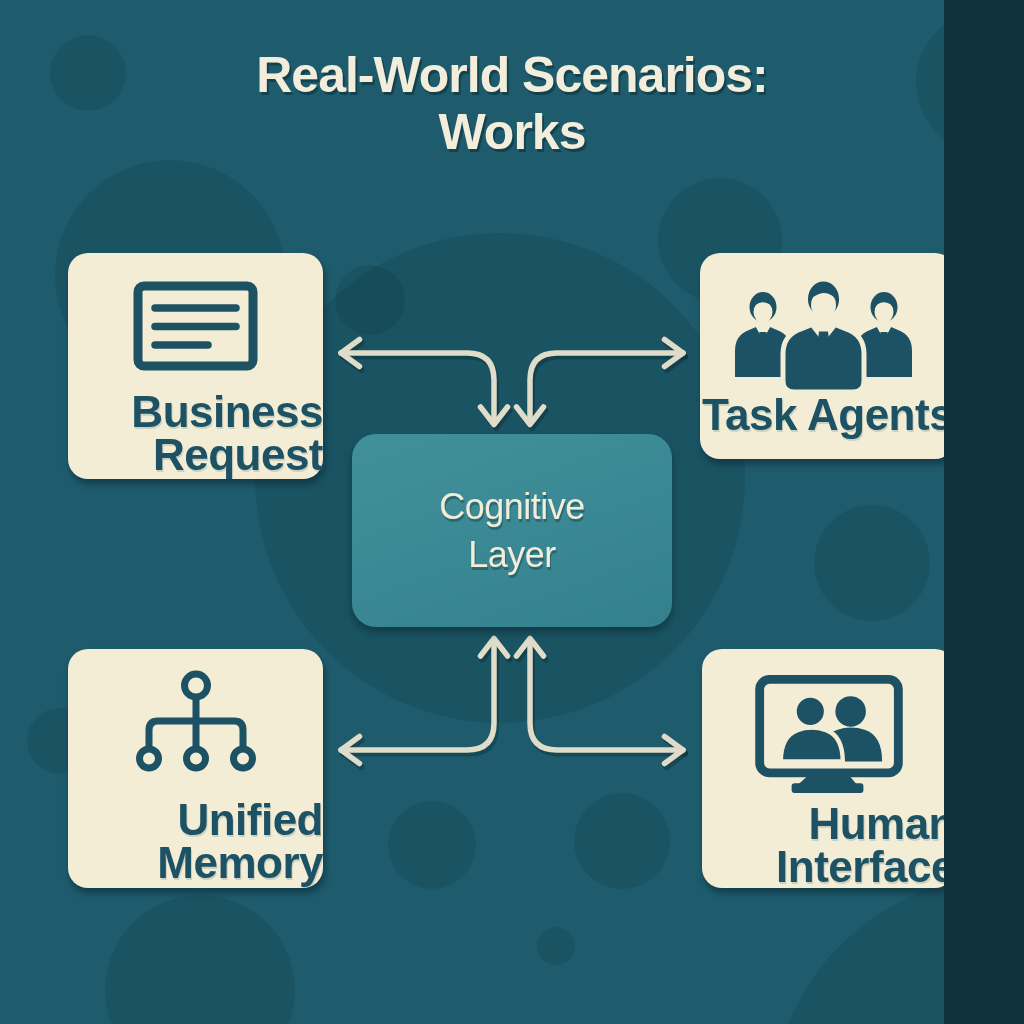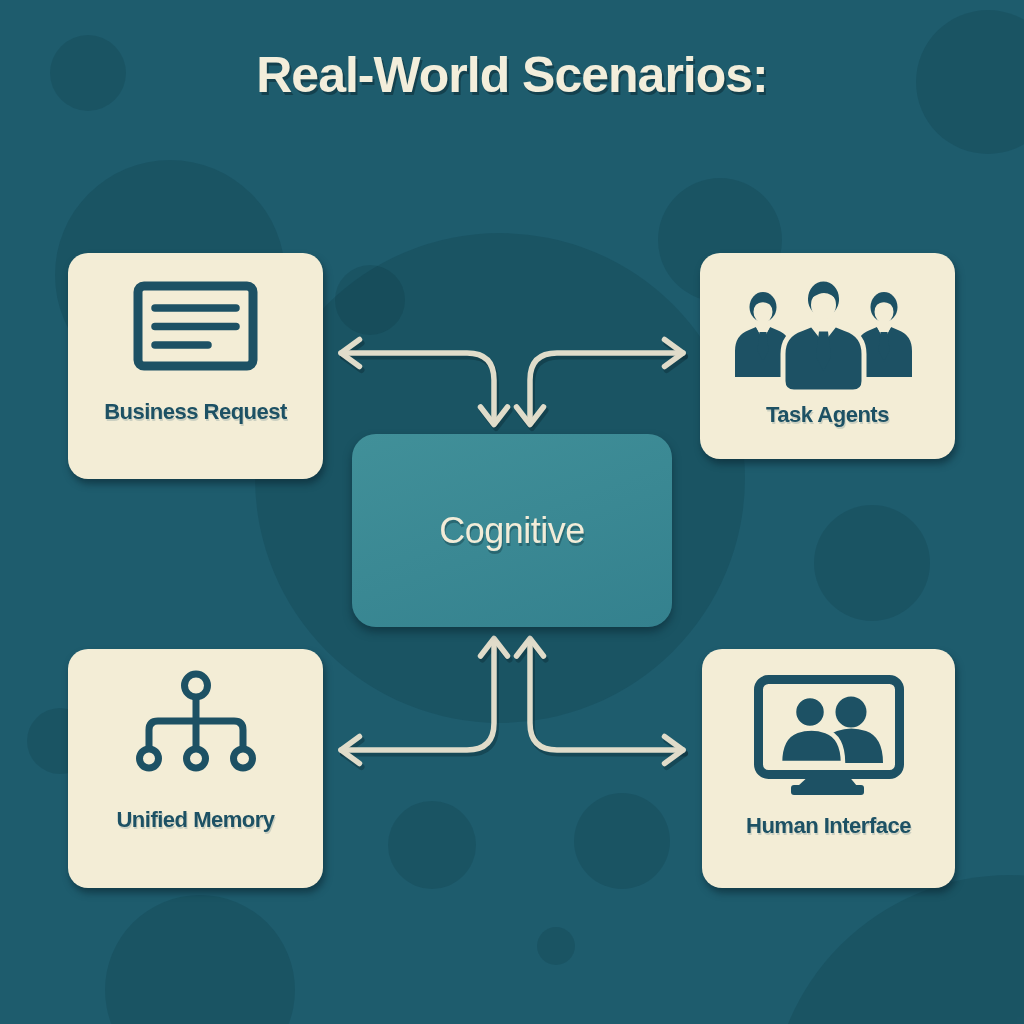--- a/index.html
+++ b/index.html
@@ -5,21 +5,21 @@
   :root{
     --bg:#1e5c6d;
     --card:#f3edd6;
     --ink:#1d5164;
     --center1:#419099;
     --center2:#34818e;
     --arrow:#e0dcca;
   }
   html,body{margin:0;padding:0;background:#10323d;}
   #canvas{
-    position:relative;width:1024px;height:1024px;overflow:hidden;
+    position:relative;width:944px;height:1024px;overflow:hidden;
     background:var(--bg);
     font-family:"Liberation Sans","DejaVu Sans",sans-serif;
   }
   
   .blob{position:absolute;border-radius:50%;background:rgba(8,38,48,0.15);}
   .b1 {left:50px;  top:35px;  width:76px;  height:76px;}
   .b2 {left:916px; top:10px;  width:144px; height:144px;}
   .b3 {left:55px;  top:160px; width:230px; height:230px;}
   .b4 {left:658px; top:178px; width:124px; height:124px;}
   .b5 {left:255px; top:233px; width:490px; height:490px;}
@@ -40,21 +40,21 @@
     text-shadow:2px 3px 0 rgba(9,37,47,0.5);
   }
   .title span{display:block;}
 
   .node{
     position:absolute;background:var(--card);border-radius:20px;
     box-shadow:2px 5px 7px rgba(9,35,45,0.55);
     display:flex;flex-direction:column;align-items:center;
   }
   .node .label{
-    font-weight:bold;font-size:22px;line-height:43px;text-align:center;
+    font-weight:bold;font-size:44px;line-height:43px;text-align:right;
     color:var(--ink);letter-spacing:-0.5px;
     text-shadow:1px 2px 0 rgba(29,80,99,0.18);
   }
   #node-business {left:68px; top:253px;width:255px;height:226px;}
   #node-business .icon{margin-top:28px;}
   #node-business .label{margin-top:19px;}
   #node-task     {left:700px;top:253px;width:255px;height:206px;}
   #node-task .icon{margin-top:20px;}
   #node-task .label{margin-top:0px;}
   #node-memory   {left:68px; top:649px;width:255px;height:239px;}
@@ -132,20 +132,21 @@
       <g>
         <path d="M530,642 V723 Q530,750 557,750 H683"></path>
         <path d="M516.5,656 L530,638.5 L543.5,656"></path>
         <path d="M664.5,736.5 L683,750 L664.5,763.5"></path>
       </g>
     </g>
   </svg>
 
   <div class="title">
     <span>Real-World Scenarios:</span>
+    <span>Works</span>
   </div>
 
   <div class="node" id="node-business">
     <svg class="icon" width="125" height="90" viewBox="0 0 125 90">
       <rect x="5" y="5" width="115" height="80" rx="6" fill="none" stroke="var(--ink)" stroke-width="9"></rect>
       <g stroke="var(--ink)" stroke-width="7.5" stroke-linecap="round">
         <path d="M22,27 H103"></path>
         <path d="M22,45.5 H103"></path>
         <path d="M22,64 H75"></path>
       </g>
@@ -212,15 +213,16 @@
         <circle cx="13" cy="88.5" r="9.5"></circle>
         <circle cx="60" cy="88.5" r="9.5"></circle>
         <circle cx="107" cy="88.5" r="9.5"></circle>
       </g>
     </svg>
     <div class="label">Unified Memory</div>
   </div>
 
   <div id="center-box">
     <span class="center-line">Cognitive</span>
+    <span class="center-line">Layer</span>
   </div>
 
 </div>
 
 </body></html>

